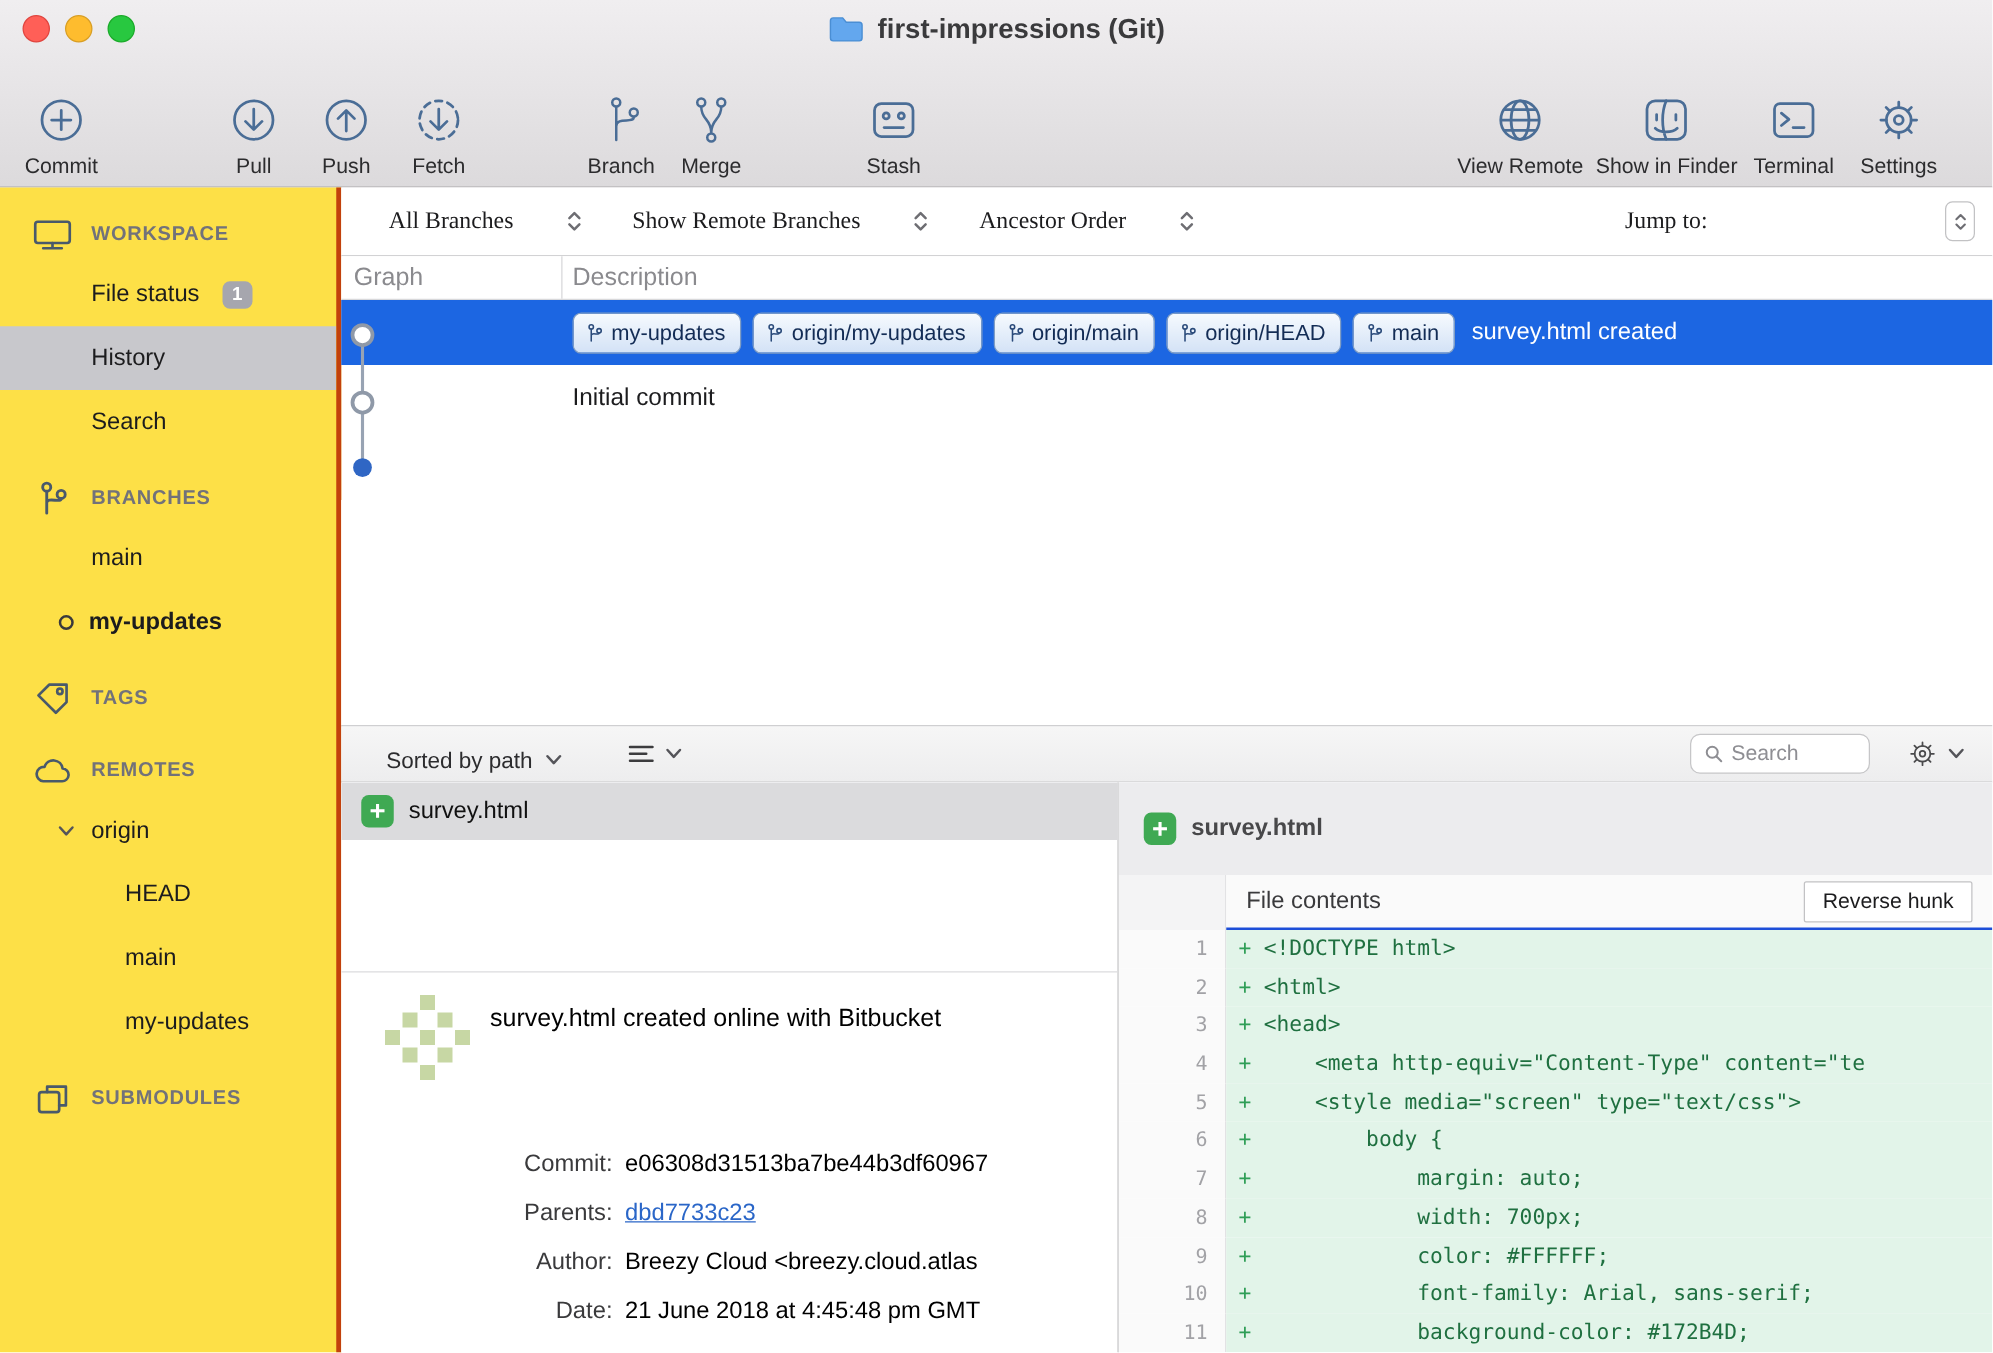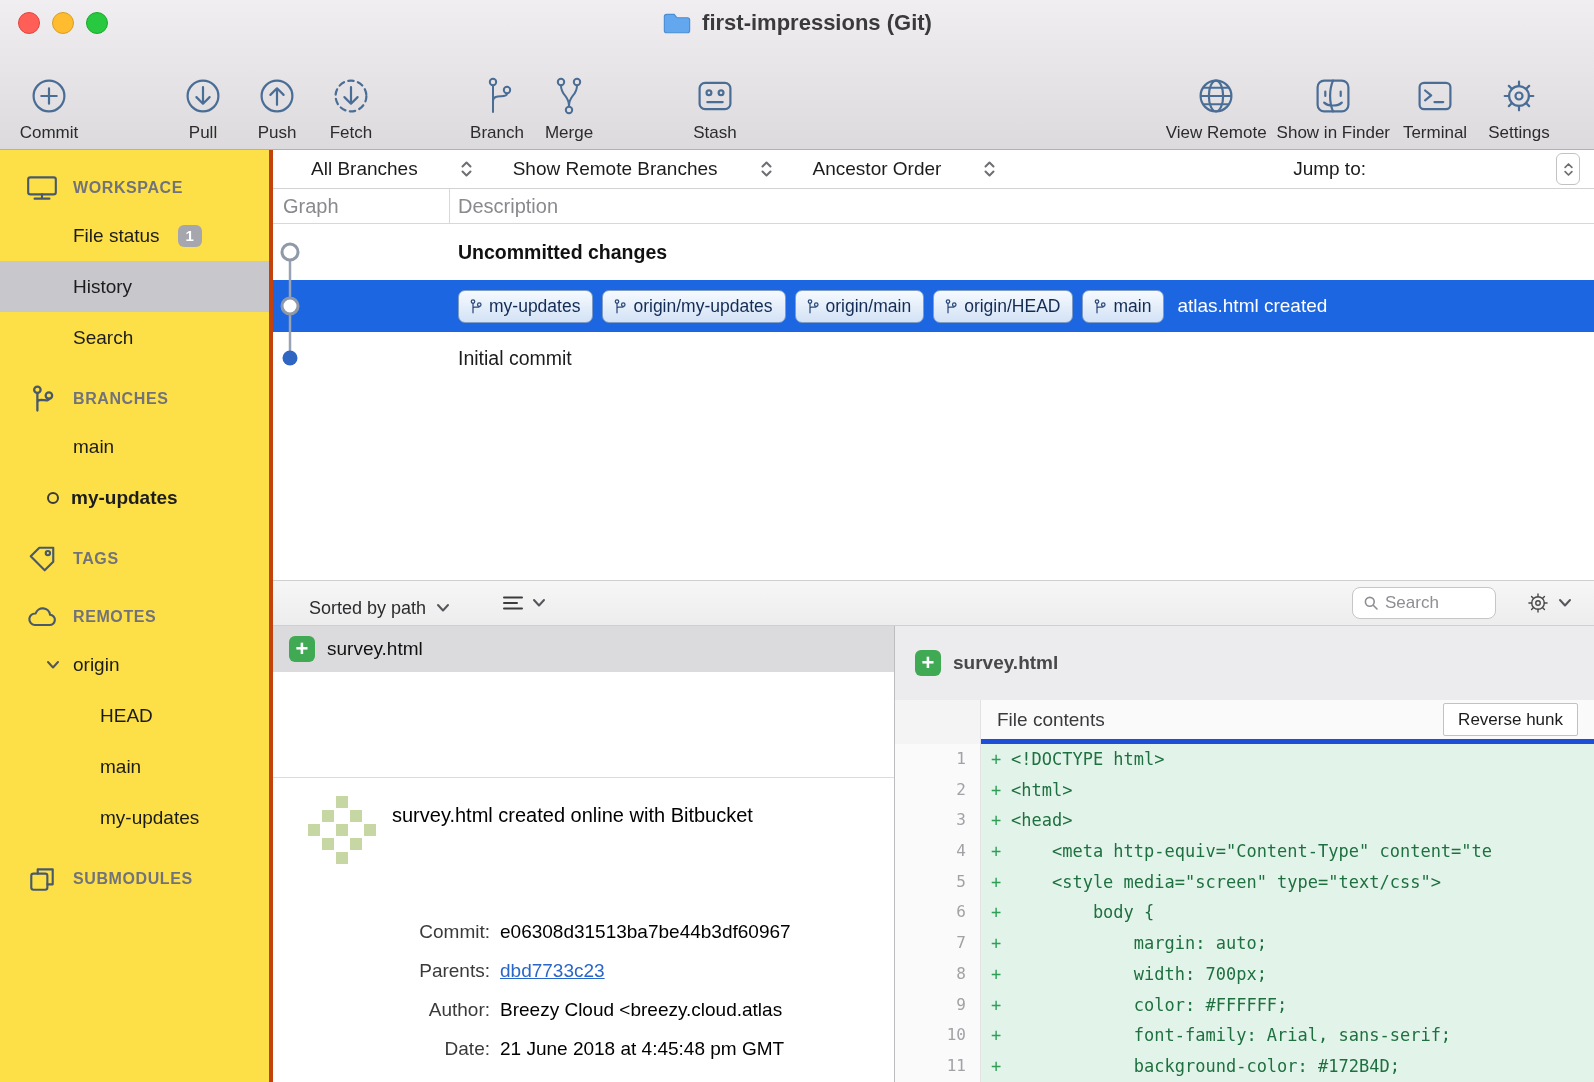--- a/index.html
+++ b/index.html
@@ -45,22 +45,22 @@
   .side-item.nested { padding-left:100px; }
   .side-badge { margin-left:18px; background:#a6a6ae; color:#fff; font-size:15px; font-weight:bold;
                 border-radius:6px; padding:2px 8px; line-height:18px; }
   .cur-dot { width:12px; height:12px; border:2.5px solid #3a3a3c; border-radius:50%; margin-left:-26px; margin-right:12px; flex:none; }
   .side-item.current { font-weight:bold; }
   .origin-chev { width:14px; height:10px; color:#55555a; margin-left:-27px; margin-right:13px; flex:none; }
 
   
   .main { flex:1; display:flex; flex-direction:column; min-width:0; }
 
-  .filter-bar { height:39px; background:#fff; border-bottom:1px solid #d2d2d4; display:flex; align-items:center;
-                padding:0 14px 0 38px; font-size:19px; color:#1c1c1e; }
+  .filter-bar { height:55px; background:#fff; border-bottom:1px solid #d2d2d4; display:flex; align-items:center;
+                padding:0 14px 0 38px; font-size:19px; color:#1c1c1e;font-family:Liberation Serif, serif; }
   .fdrop { display:flex; align-items:center; gap:42px; margin-right:40px; cursor:default; }
   .chevud { width:13px; height:22px; color:#6e6e73; stroke-width:1.8; }
   .jump { margin-left:auto; display:flex; align-items:center; gap:190px; }
   .stepper { width:24px; height:32px; border:1px solid #c2c2c4; border-radius:6px; background:#fff;
              display:flex; align-items:center; justify-content:center; }
 
   .hist-head { height:35px; display:flex; align-items:center; border-bottom:1px solid #d8d8da; font-size:20px; color:#8a8a8e; background:#fff; }
   .hh-graph { width:177px; padding-left:10px; border-right:1px solid #d8d8da; height:100%; display:flex; align-items:center; }
   .hh-desc { padding-left:8px; }
 
@@ -107,21 +107,21 @@
   .cd-label { text-align:right; color:#3a3a3c; }
   .cd-value { color:#000; white-space:nowrap; overflow:hidden; }
   .cd-link { color:#2a66c8; text-decoration:underline; cursor:pointer; }
 
   
   .diff-panel { flex:1; display:flex; flex-direction:column; min-width:0; background:#fff; overflow:hidden; }
   .diff-file-header { height:74px; background:#ececee; display:flex; align-items:center; gap:12px; padding-left:20px;
                       font-size:19px; font-weight:bold; color:#48484a; flex:none; }
   .hunk-bar { height:44px; display:flex; flex:none; }
   .hunk-gutter { width:86px; background:#f4f4f5; border-right:1px solid #e2e2e4; flex:none; }
-  .hunk-head { flex:1; background:#fafafa; border-bottom:5px solid #1d4ed8; display:flex; align-items:center;
+  .hunk-head { flex:1; background:#fafafa; border-bottom:2px solid #1d4ed8; display:flex; align-items:center;
                padding:0 16px; font-size:19px; color:#3a3a3c; }
   .reverse-btn { margin-left:auto; height:33px; background:#fff; border:1px solid #c2c2c4; border-radius:2px;
                  font-size:17px; color:#1c1c1e; padding:0 14px; font-family:inherit; cursor:default; }
   .diff-body { flex:1; overflow:hidden; font-family:"DejaVu Sans Mono","Liberation Mono",monospace; }
   .dline { display:flex; height:30.7px; line-height:30.7px; }
   .lnum { width:86px; flex:none; text-align:right; padding-right:14px; color:#a2a2a6; font-size:16px;
           background:#fafafa; border-right:1px solid #e2e2e4; }
   .dcontent { flex:1; background:#e2f4e9; display:flex; overflow:hidden; }
   .lplus { width:30px; flex:none; text-align:center; color:#2f9e57; font-size:17px; }
   .lcode { white-space:pre; font-size:17px; color:#1f7040; }
@@ -434,23 +434,20 @@
     <div class="hist-head">
       <div class="hh-graph">
         <span>Graph</span>
       </div>
       <div class="hh-desc">
         <span>Description</span>
       </div>
     </div>
 
     <div class="hist-rows">
-      <div class="hrow r1">
-        <span>Uncommitted changes</span>
-      </div>
       <div class="hrow r2">
         <span class="commit-badge">
           <svg class="icon badge-branch">
               <use href="#s-branch"></use>
             </svg>
           <span>my-updates</span>
         </span>
         <span class="commit-badge">
           <svg class="icon badge-branch">
               <use href="#s-branch"></use>
@@ -468,21 +465,21 @@
               <use href="#s-branch"></use>
             </svg>
           <span>origin/HEAD</span>
         </span>
         <span class="commit-badge">
           <svg class="icon badge-branch">
               <use href="#s-branch"></use>
             </svg>
           <span>main</span>
         </span>
-        <span class="row-msg">atlas.html created</span>
+        <span class="row-msg">survey.html created</span>
       </div>
       <div class="hrow r3">
         <span>Initial commit</span>
       </div>
       <svg class="graph-svg" width="50" height="160">
         <line x1="17" y1="28" x2="17" y2="134" stroke="#98a3b3" stroke-width="2.5"></line>
         <circle cx="17" cy="28" r="8" fill="#fff" stroke="#8f99a8" stroke-width="3"></circle>
         <circle cx="17" cy="82" r="8" fill="#fff" stroke="#8f99a8" stroke-width="3"></circle>
         <circle cx="17" cy="134" r="7.5" fill="#2f66c4"></circle>
       </svg>

